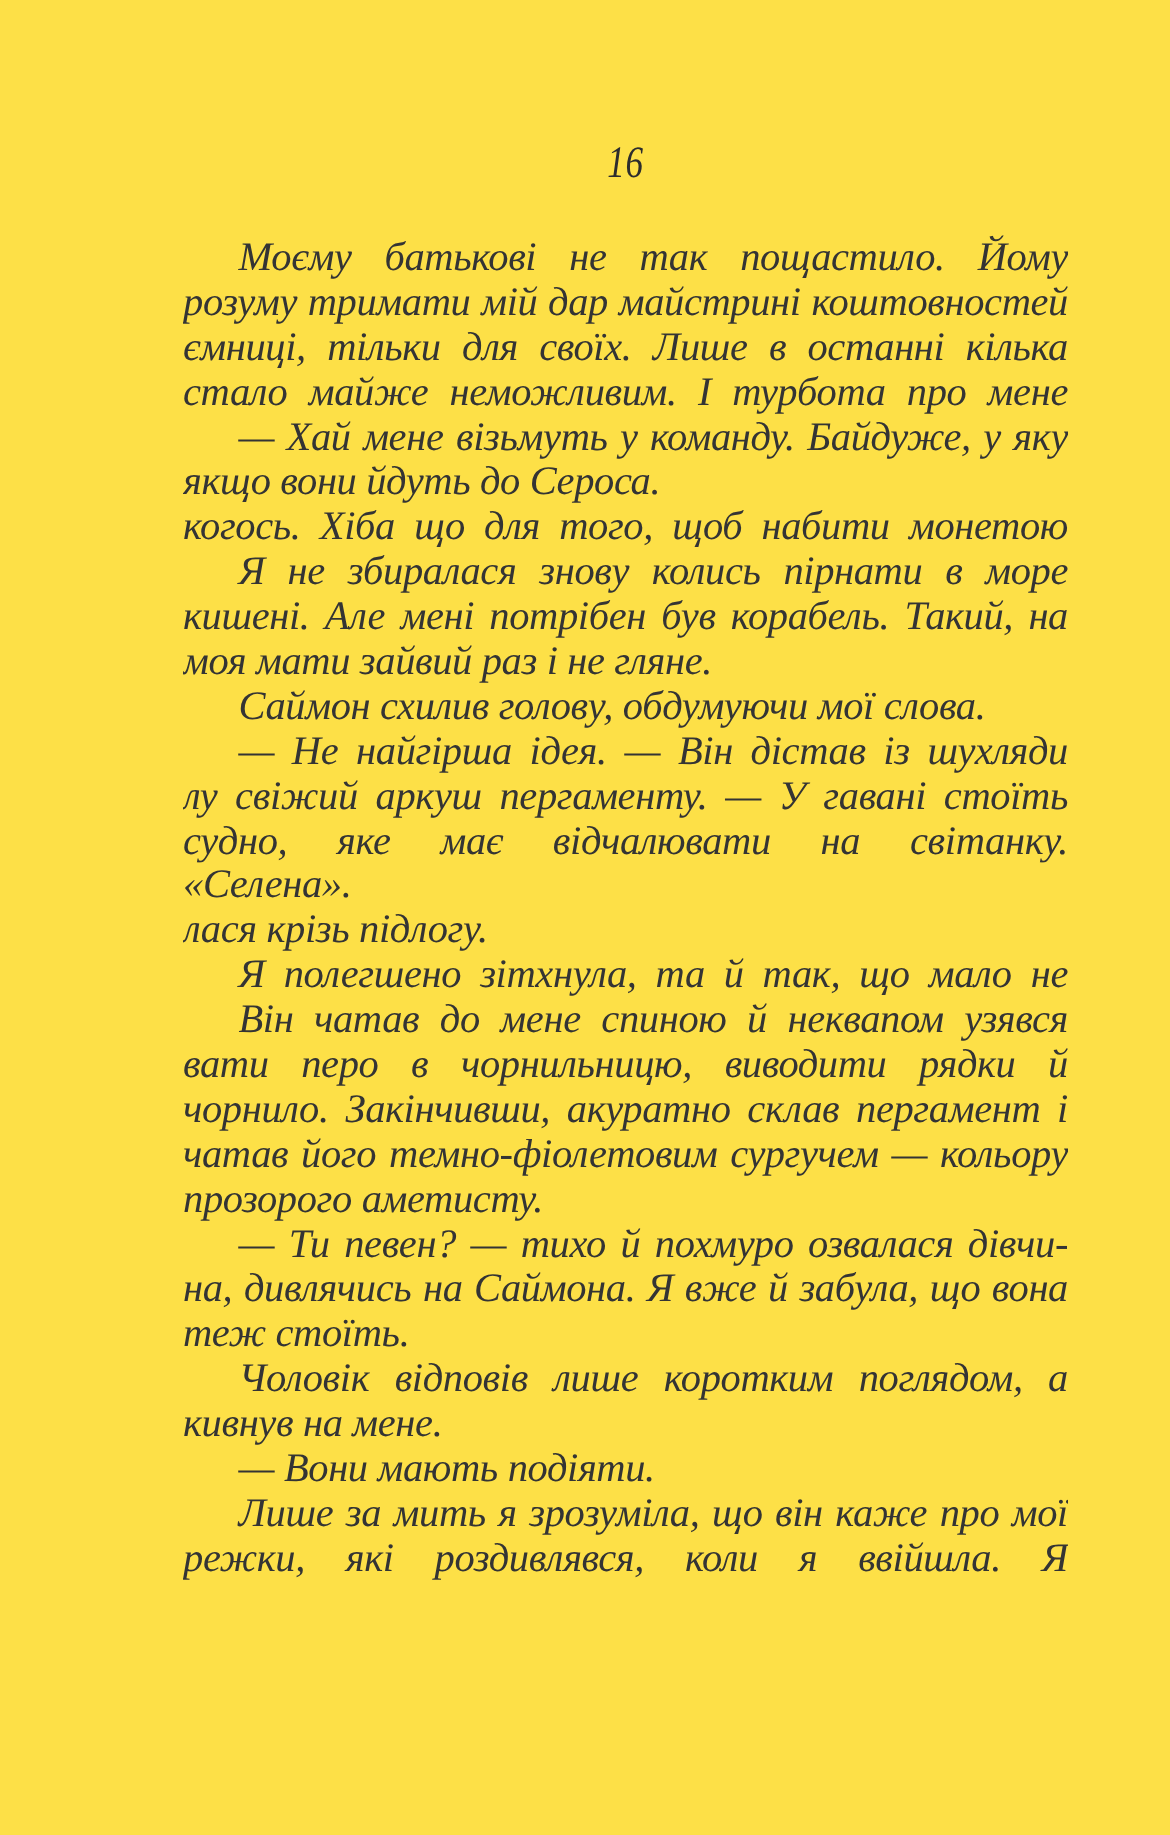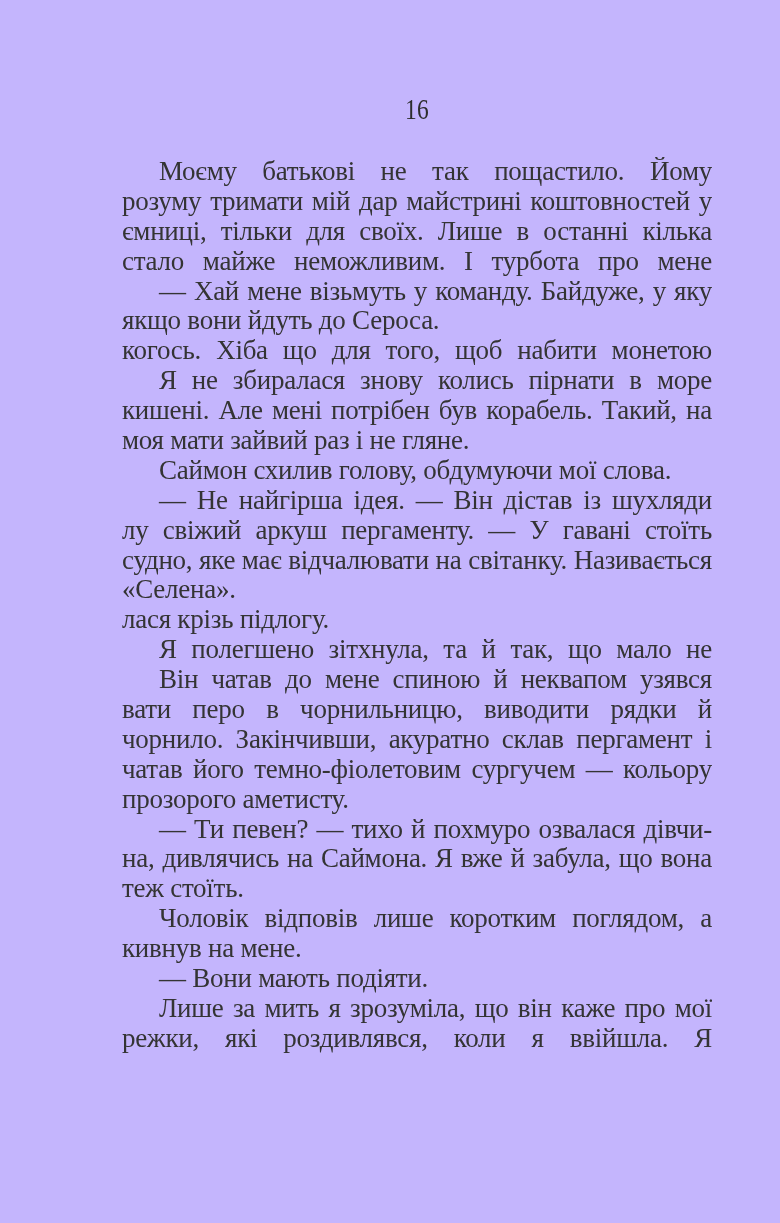--- a/index.html
+++ b/index.html
@@ -47,21 +47,21 @@
   .t-line.first {
     text-indent: 37px;
   }
   .t-line.end {
     text-align-last: left;
   }
 </style>
 </head>
 <body>
 
-<div class="book-page" style="background: #c4b5fd;">
+<div class="book-page" style="background: #fde047; font-style: italic;">
   <div class="page-number" style="color: rgb(45, 45, 45);">16</div>
   <div class="text-column" style="color: rgb(52, 52, 52);">
       <div class="t-line first">Моєму батькові не так пощастило. Йому вистачило</div>
       <div class="t-line">розуму тримати мій дар майстрині коштовностей у та-</div>
       <div class="t-line">ємниці, тільки для своїх. Лише в останні кілька років це</div>
       <div class="t-line">стало майже неможливим. І турбота про мене врешті-</div>
       <div class="t-line first">— Хай мене візьмуть у команду. Байдуже, у яку саме,</div>
       <div class="t-line end">якщо вони йдуть до Сероса.</div>
       <div class="t-line">когось. Хіба що для того, щоб набити монетою власні</div>
       <div class="t-line first">Я не збиралася знову колись пірнати в море заради</div>

